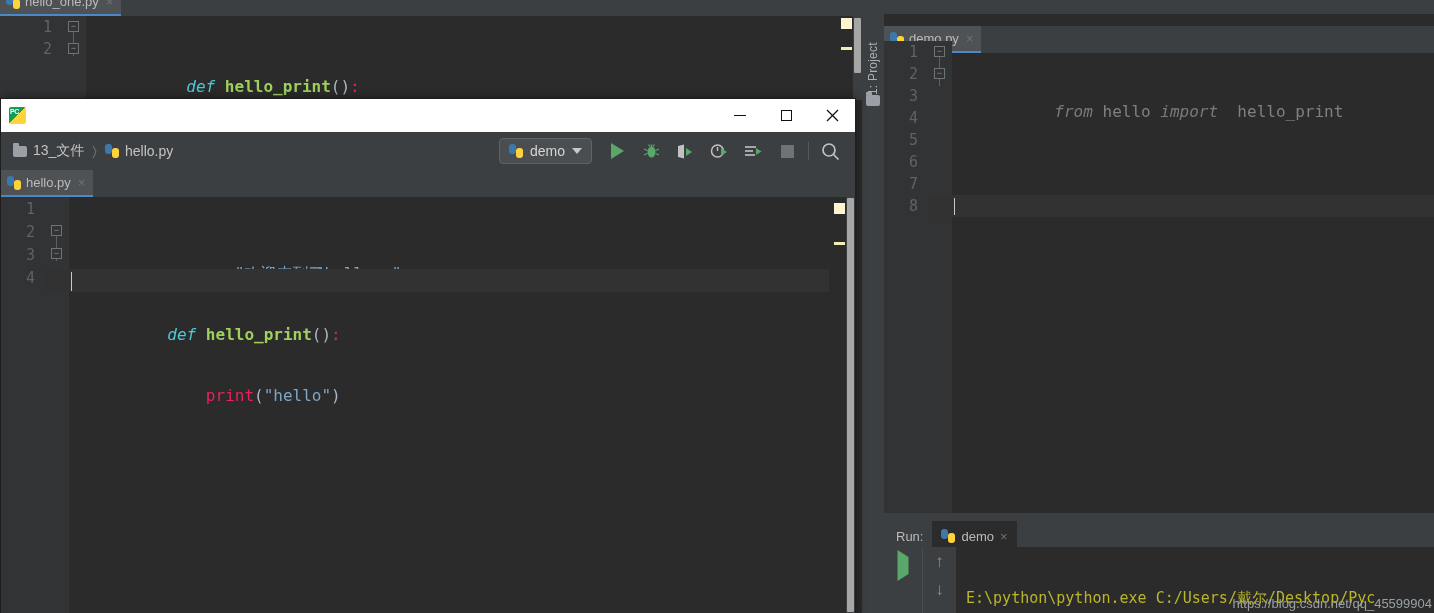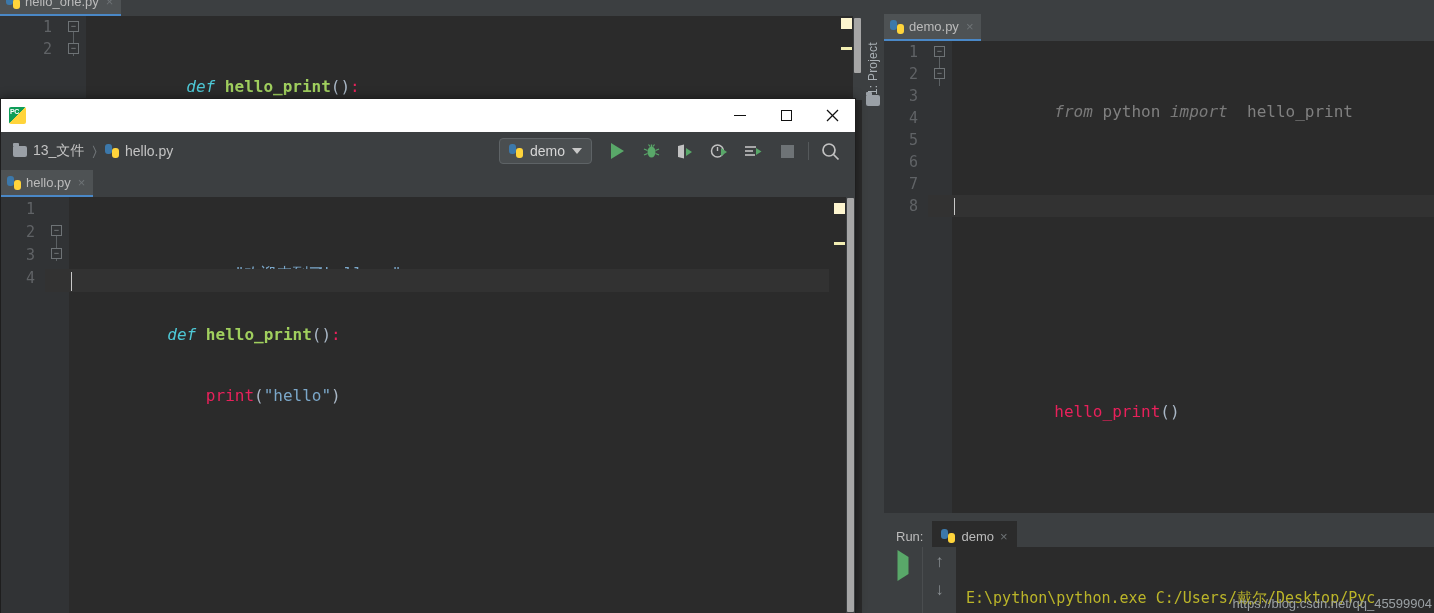--- a/index.html
+++ b/index.html
@@ -231,21 +231,21 @@
 
     <div id="proj-stripe">
       <div id="proj-label">1: Project</div>
       <div id="proj-folder">
         <span class="folder-icon"></span>
       </div>
     </div>
 
     <div id="right-group">
 
-      <div class="tabstrip" style="top:0;">
+      <div class="tabstrip" style="top:12px;">
         <div class="edtab" style="left:0; top:0;">
           <span class="pyicon"></span>
           <span class="tlabel">demo.py</span>
           <span class="tclose">×</span>
         </div>
       </div>
 
       <div class="gutter" style="top:27px; height:472px; width:44px;">
         <div class="ln">1</div>
         <div class="ln">2</div>
@@ -257,29 +257,26 @@
         <div class="ln">8</div>
       </div>
       <div class="foldcol" style="left:44px; top:27px; height:472px; background:#313335;">
         <div class="foldline" style="top:5px; height:40px;"></div>
         <div class="fold" style="top:5px;">−</div>
         <div class="fold" style="top:27px;">−</div>
       </div>
 
       <div class="code-area" style="left:70px; top:27px; right:0;">
         <div class="cl">
-          <span class="dim">from </span><span class="dim2">python </span><span class="dim">import </span><span class="dim2"> hello_print</span>
+          <span class="dim">from </span><span class="dim2">hello </span><span class="dim">import </span><span class="dim2"> hello_print</span>
         </div>
         <div class="cl"></div>
         <div class="cl"></div>
         <div class="cl"></div>
         <div class="cl"></div>
-        <div class="cl">
-          <span class="bi">hello_print</span><span class="pun">()</span>
-        </div>
       </div>
       <div class="curline" style="position:absolute; left:44px; right:0; top:181px; height:22px;">
         <span class="caret" style="position:absolute; left:26px; top:3px;"></span>
       </div>
     </div>
 
     <div id="run-panel">
       <div id="run-tabrow">
         <span id="run-label">Run:</span>
         <div id="run-tab">

